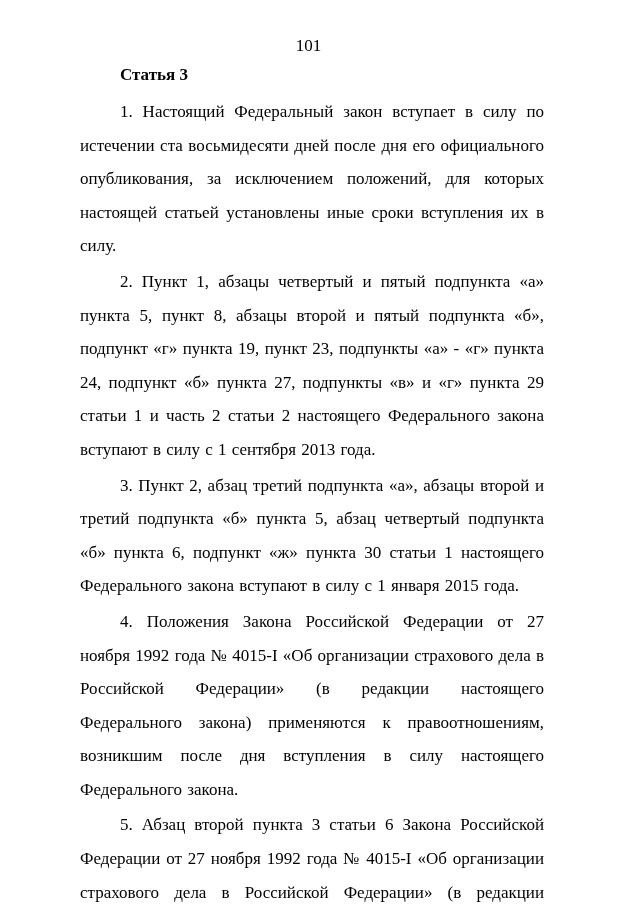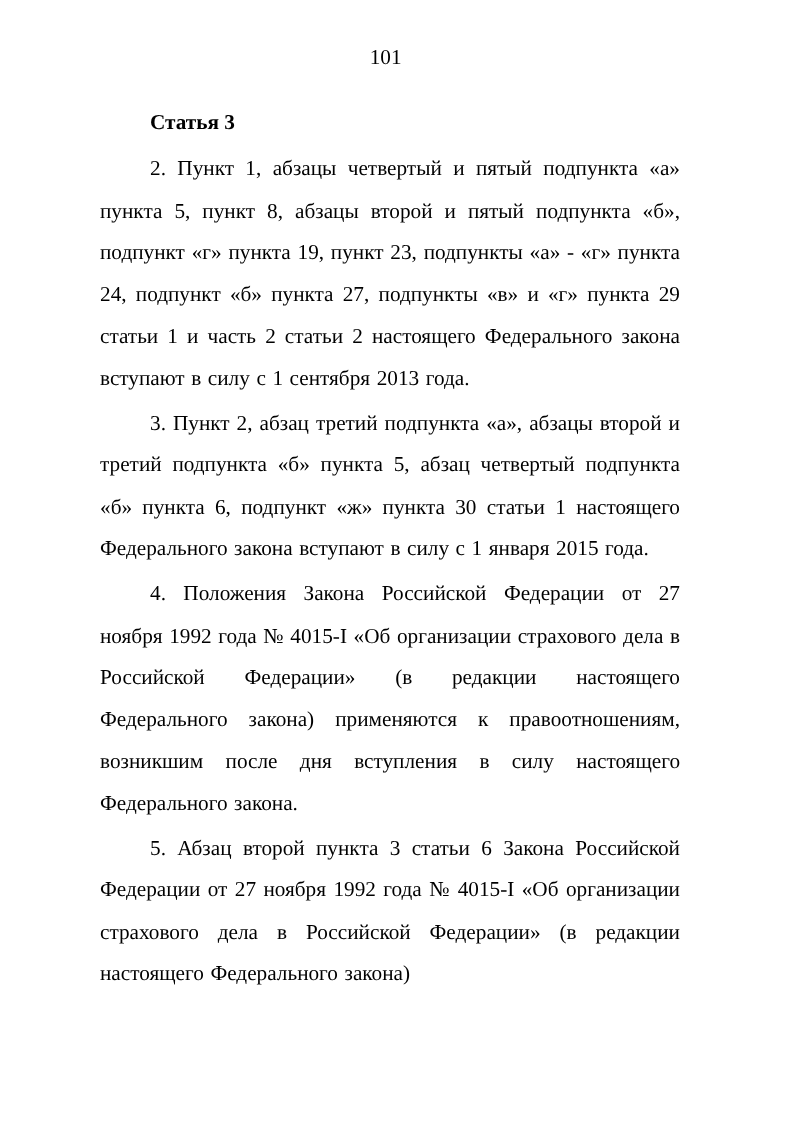--- a/index.html
+++ b/index.html
@@ -17,21 +17,21 @@
     overflow: hidden;
     box-sizing: border-box;
   }
   .page-number {
     padding-top: 36px;
     text-align: center;
     font-size: 17px;
     line-height: 20px;
   }
   .article-heading {
-    margin: 32px 73px 0 120px;
+    margin: 9px 73px 0 120px;
     font-size: 17px;
     font-weight: bold;
     line-height: 20px;
   }
   .content {
     margin: 10px 73px 0 80px;
   }
   .content p {
     margin: 0 0 2px 0;
     font-size: 17px;
@@ -43,18 +43,19 @@
 </style>
 </head>
 <body>
 
 <div class="page">
   <div class="page-number">101</div>
 
   <div class="article-heading">Статья 3</div>
 
   <div class="content">
+    <p>1. Настоящий Федеральный закон вступает в силу по истечении ста восьмидесяти дней после дня его официального опубликования, за исключением положений, для которых настоящей статьей установлены иные сроки вступления их в силу.</p>
     <p>2. Пункт 1, абзацы четвертый и пятый подпункта «а» пункта 5, пункт 8, абзацы второй и пятый подпункта «б», подпункт «г» пункта 19, пункт 23, подпункты «а» - «г» пункта 24, подпункт «б» пункта 27, подпункты «в» и «г» пункта 29 статьи 1 и часть 2 статьи 2 настоящего Федерального закона вступают в силу с 1 сентября 2013 года.</p>
     <p>3. Пункт 2, абзац третий подпункта «а», абзацы второй и третий подпункта «б» пункта 5, абзац четвертый подпункта «б» пункта 6, подпункт «ж» пункта 30 статьи 1 настоящего Федерального закона вступают в силу с 1 января 2015 года.</p>
     <p>4. Положения Закона Российской Федерации от 27 ноября 1992 года № 4015-I «Об организации страхового дела в Российской Федерации» (в редакции настоящего Федерального закона) применяются к правоотношениям, возникшим после дня вступления в силу настоящего Федерального закона.</p>
     <p>5. Абзац второй пункта 3 статьи 6 Закона Российской Федерации от 27 ноября 1992 года № 4015-I «Об организации страхового дела в Российской Федерации» (в редакции настоящего Федерального закона)</p>
   </div>
 </div>
 
 </body></html>

